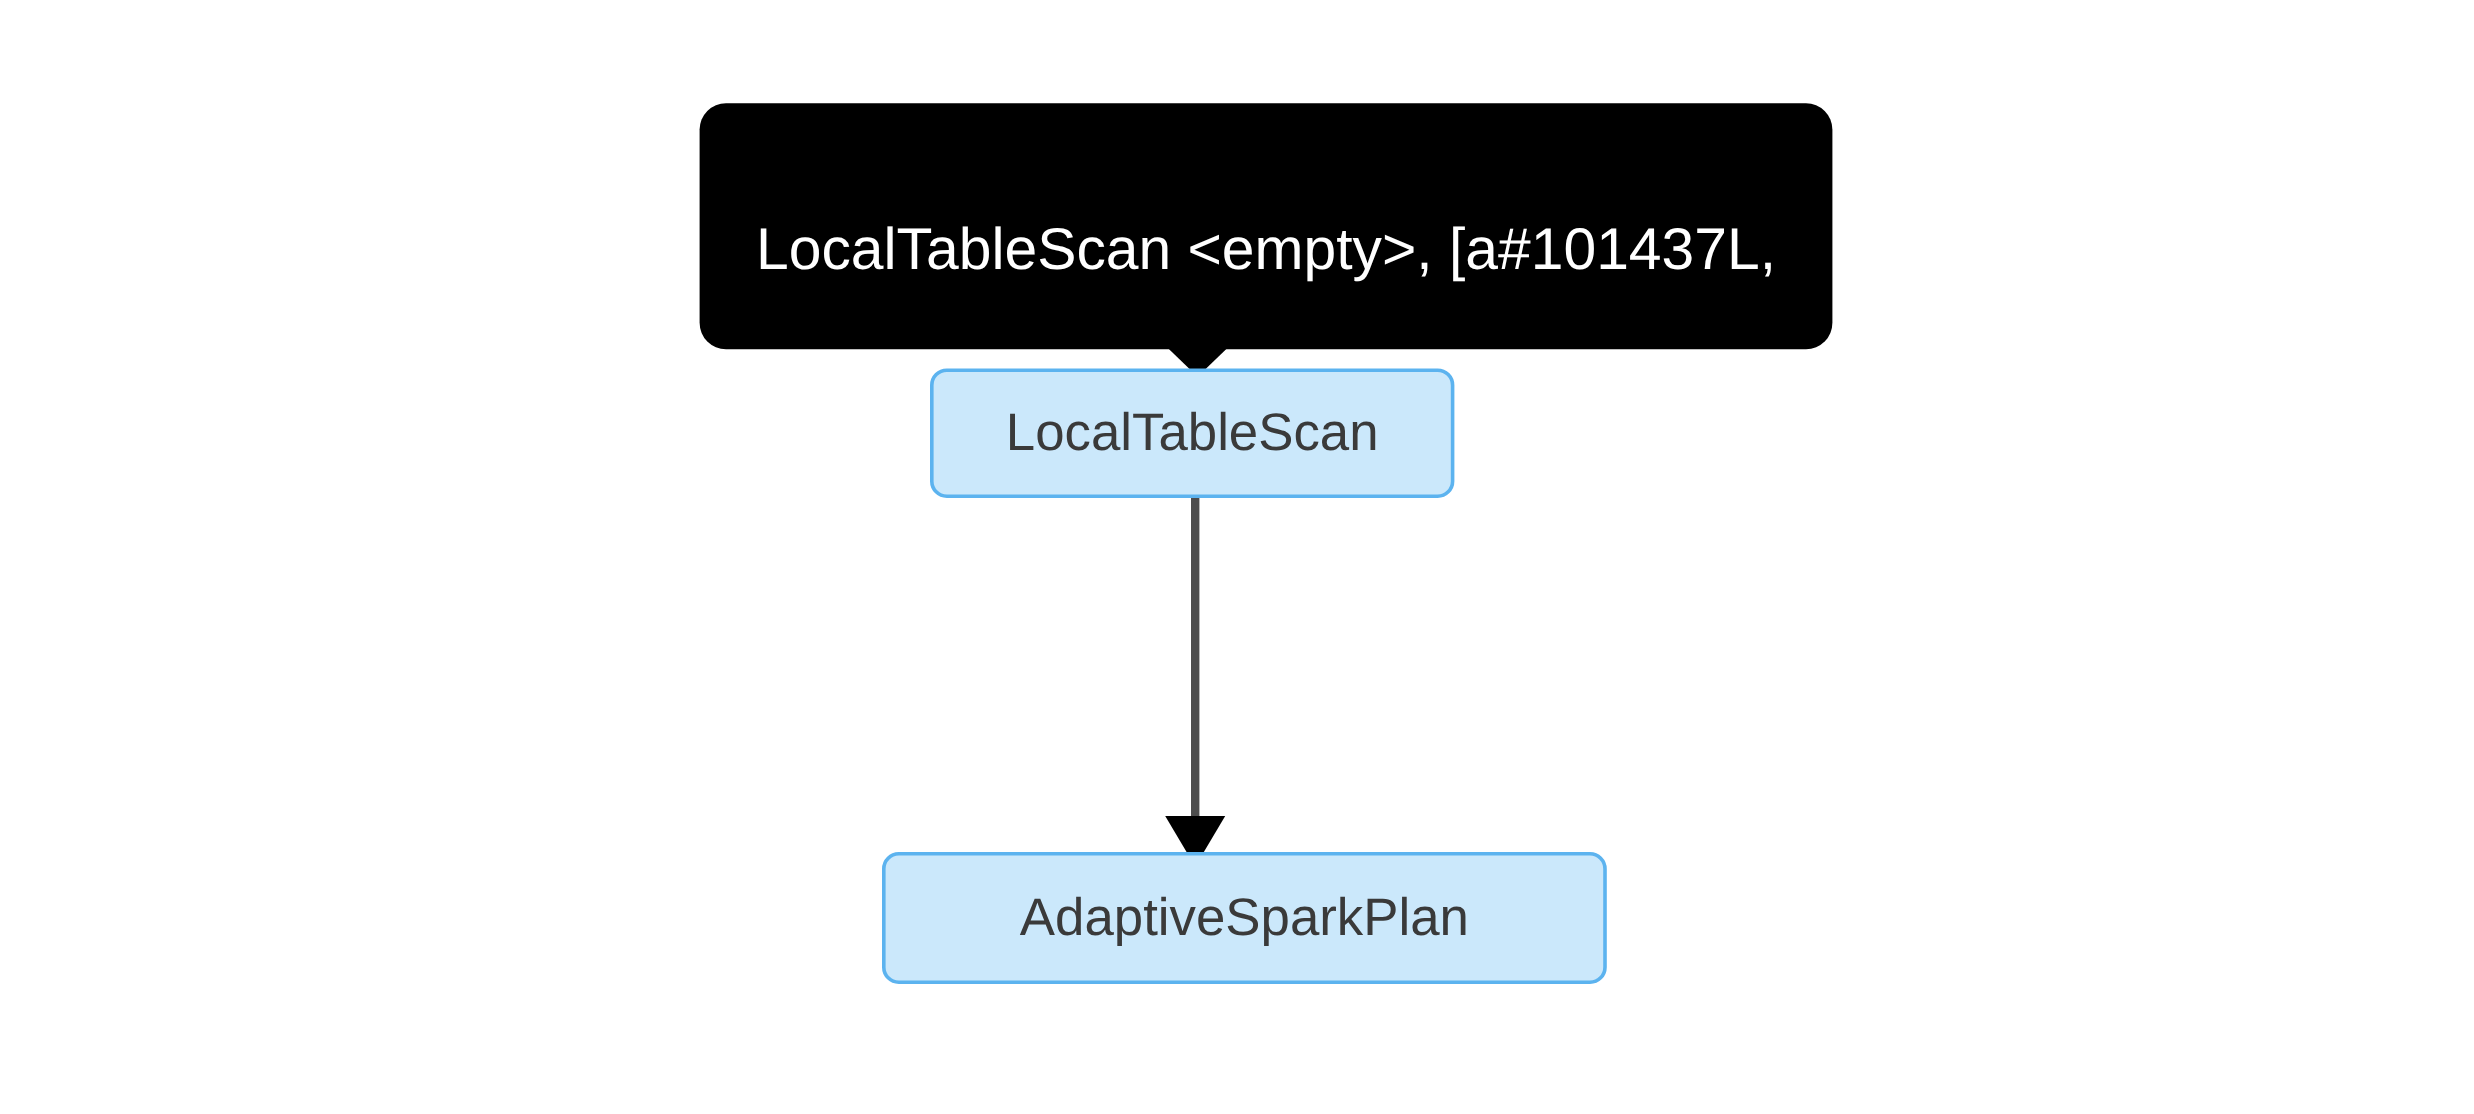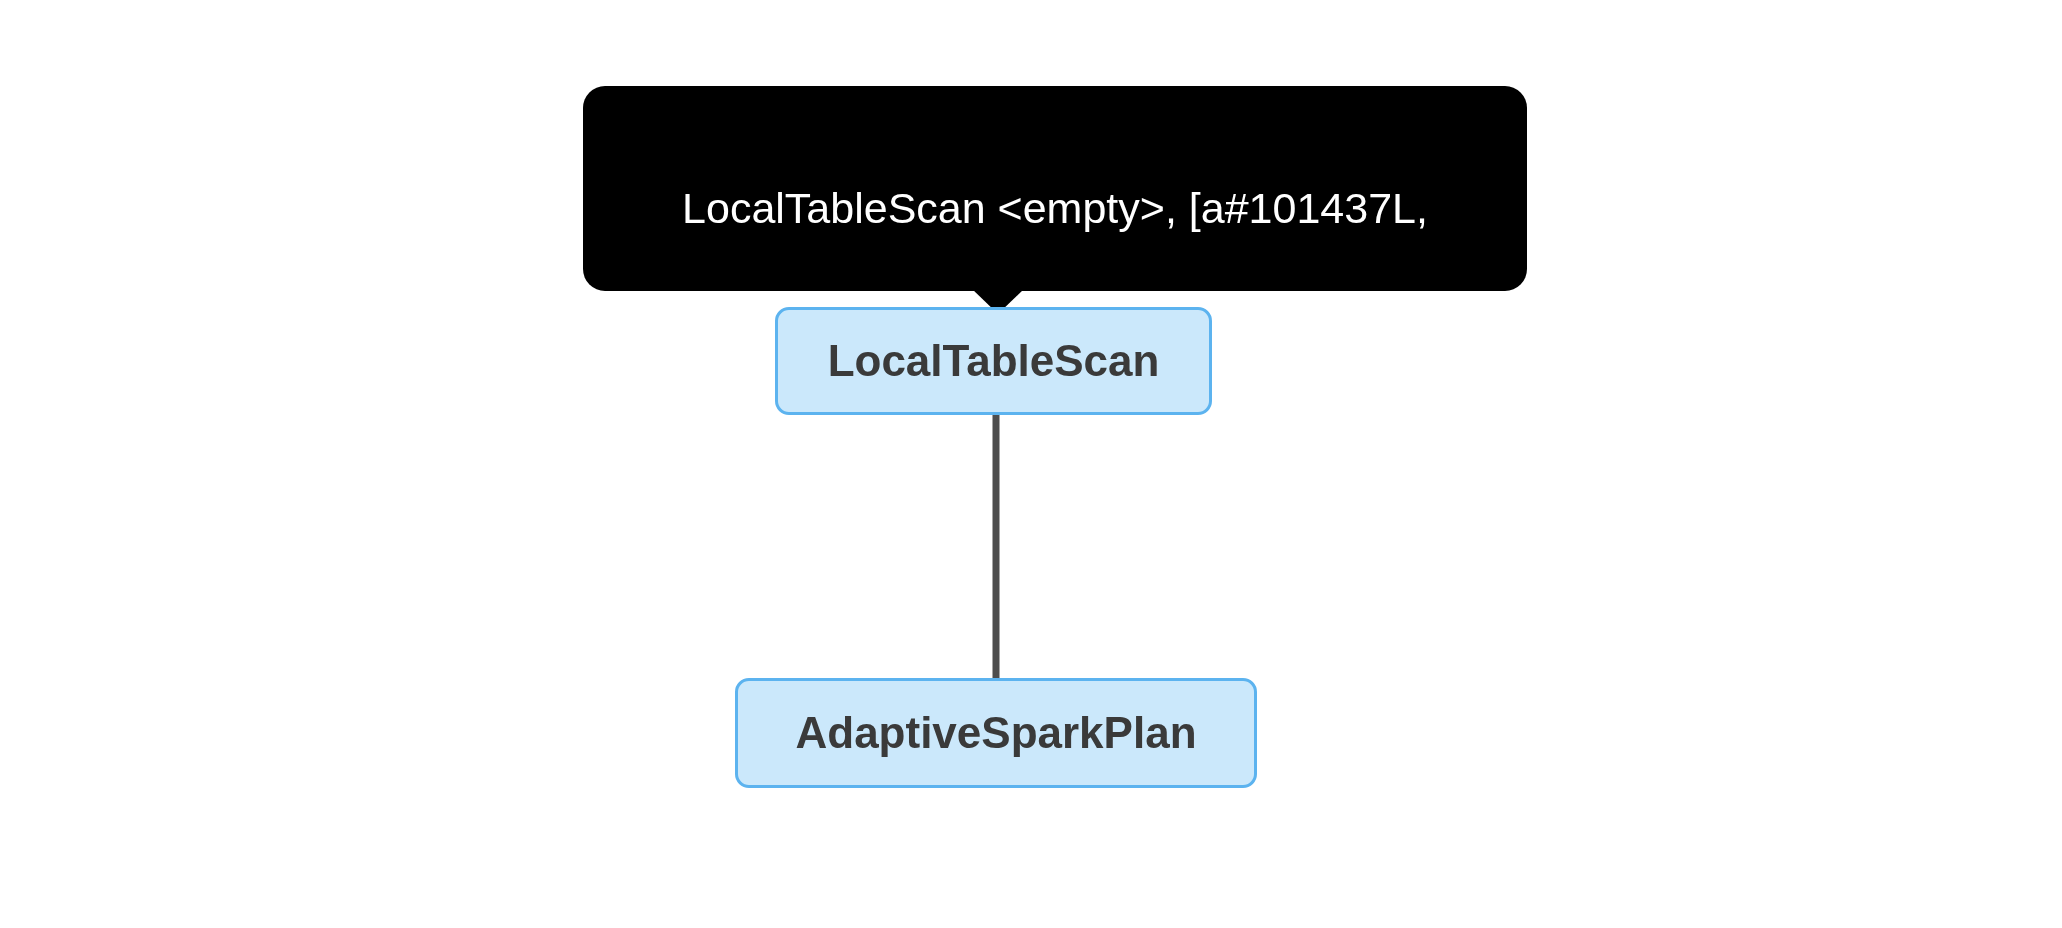--- a/index.html
+++ b/index.html
@@ -34,21 +34,21 @@
     box-sizing: border-box;
     display: flex;
     flex-direction: column;
     align-items: center;
     justify-content: center;
     padding: 0 34px;
   }
   .tooltip-text {
     color: #ffffff;
     font-family: "Liberation Sans", sans-serif;
-    font-size: 43px;
+    font-size: 49px;
     line-height: 63px;
     text-align: center;
     letter-spacing: 0px;
     white-space: nowrap;
     margin-top: 39px;
   }
   
   .tooltip-tail {
     position: absolute;
     left: 971px;
@@ -67,36 +67,36 @@
     background: #cbe8fb;
     border: 3px solid #5cb3ef;
     border-radius: 14px;
     display: flex;
     align-items: center;
     justify-content: center;
   }
   .node-label {
     color: #3a3a3a;
     font-family: "Liberation Sans", sans-serif;
-    font-weight: bold;
+    font-weight: normal;
     font-size: 44px;
     line-height: 1;
     white-space: nowrap;
   }
 
   #node-localtablescan {
     left: 775px;
     top: 307px;
     width: 437px;
     height: 108px;
   }
   #node-adaptivesparkplan {
     left: 735px;
-    top: 678px;
-    width: 522px;
+    top: 710px;
+    width: 604px;
     height: 110px;
   }
 
   
   .edge-svg {
     position: absolute;
     left: 0;
     top: 0;
     width: 2062px;
     height: 928px;

